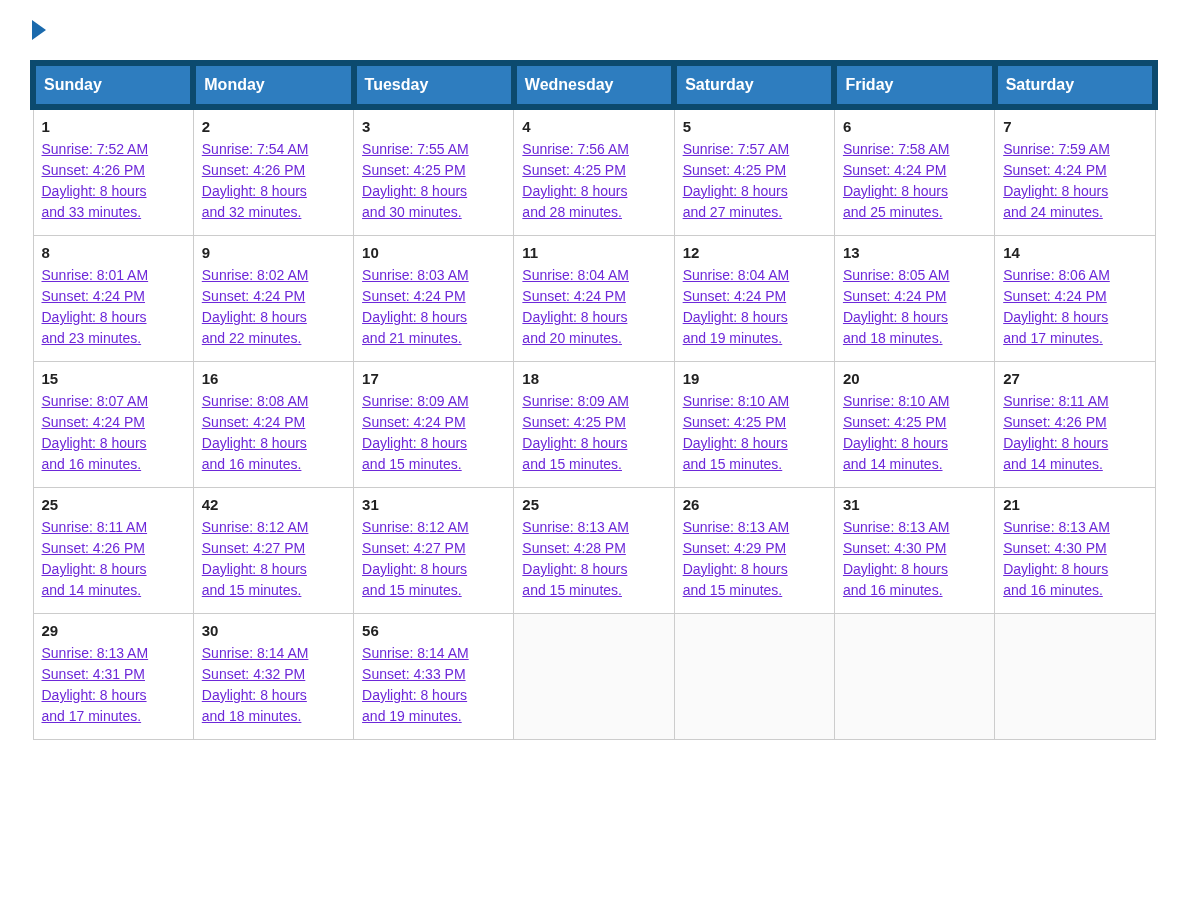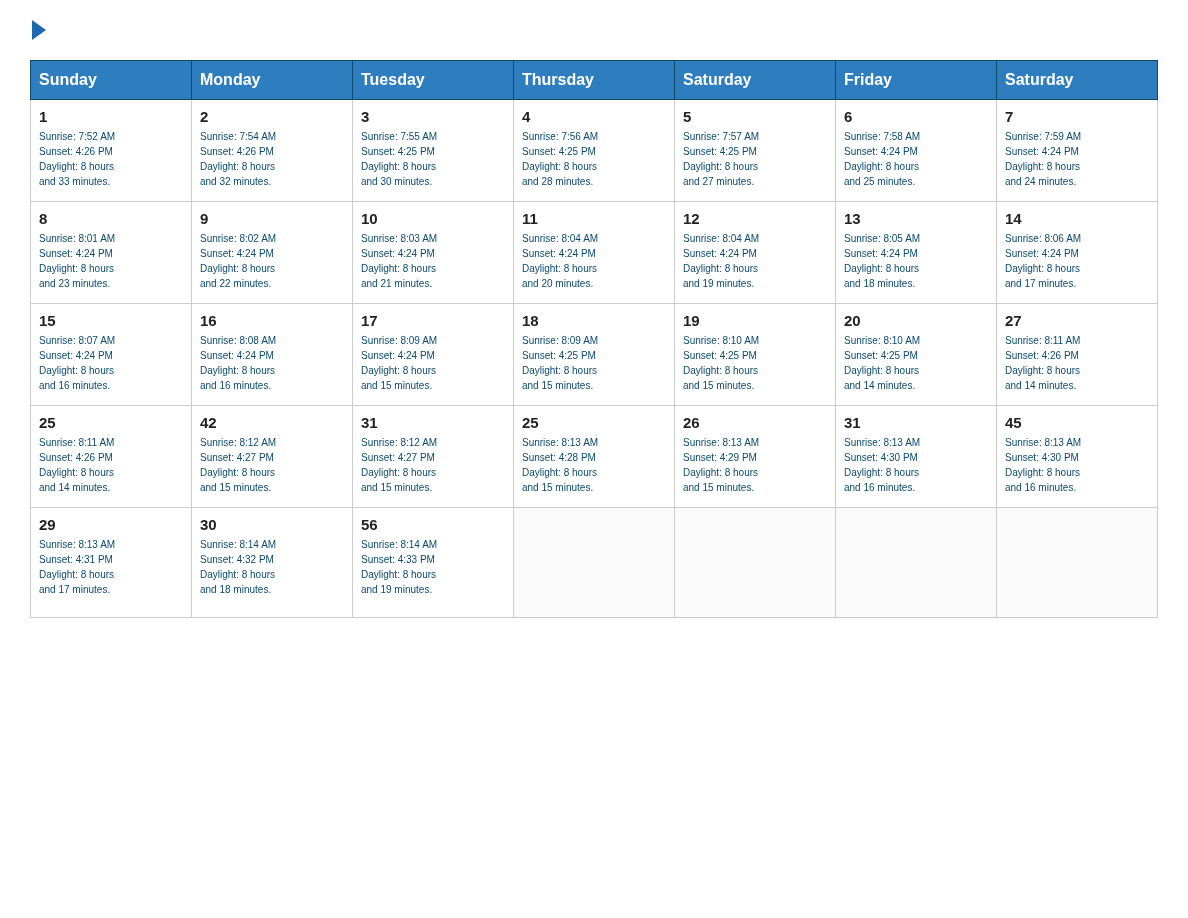--- a/index.html
+++ b/index.html
@@ -62,44 +62,45 @@
       border-collapse: collapse;
       table-layout: fixed;
     }
     thead tr th {
       background: #2e7dbf;
       color: #ffffff;
       font-size: 16px;
       font-weight: bold;
       padding: 10px 8px;
       text-align: left;
-      border: 1px solid #0c4a6e;
+      border: 6px solid #0c4a6e;
     }
     tbody tr td {
       vertical-align: top;
       padding: 8px 8px 12px 8px;
       border: 1px solid #cccccc;
       font-size: 13px;
       color: #222;
       height: 100px;
       background: #ffffff;
     }
     tbody tr td:empty {
       background: #fafafa;
     }
     .day-number {
       font-size: 15px;
       font-weight: bold;
       margin-bottom: 4px;
       display: block;
     }
     .day-info {
-      font-size: 10px;
+      font-size: 14px;
       line-height: 1.5;
-      color: #0c4a6e;
+      color: #6d28d9;
+      text-decoration: underline;
     }
     tbody tr:last-child td {
       height: 110px;
     }
   </style>
 </head>
 <body>
 
 <div class="header">
   <div class="logo">
@@ -114,21 +115,21 @@
     <div class="location"></div>
   </div>
 </div>
 
 <table>
   <thead>
     <tr>
       <th>Sunday</th>
       <th>Monday</th>
       <th>Tuesday</th>
-      <th>Thursday</th>
+      <th>Wednesday</th>
       <th>Saturday</th>
       <th>Friday</th>
       <th>Saturday</th>
     </tr>
   </thead>
   <tbody id="calendar-body">
       <tr>
         <td>
           <span class="day-number">1</span>
           <div class="day-info">Sunrise: 7:52 AM<br>Sunset: 4:26 PM<br>Daylight: 8 hours<br>and 33 minutes.</div>
@@ -237,21 +238,21 @@
         </td>
         <td>
           <span class="day-number">26</span>
           <div class="day-info">Sunrise: 8:13 AM<br>Sunset: 4:29 PM<br>Daylight: 8 hours<br>and 15 minutes.</div>
         </td>
         <td>
           <span class="day-number">31</span>
           <div class="day-info">Sunrise: 8:13 AM<br>Sunset: 4:30 PM<br>Daylight: 8 hours<br>and 16 minutes.</div>
         </td>
         <td>
-          <span class="day-number">45</span>
+          <span class="day-number">21</span>
           <div class="day-info">Sunrise: 8:13 AM<br>Sunset: 4:30 PM<br>Daylight: 8 hours<br>and 16 minutes.</div>
         </td>
       </tr>
       <tr>
         <td>
           <span class="day-number">29</span>
           <div class="day-info">Sunrise: 8:13 AM<br>Sunset: 4:31 PM<br>Daylight: 8 hours<br>and 17 minutes.</div>
         </td>
         <td>
           <span class="day-number">30</span>

